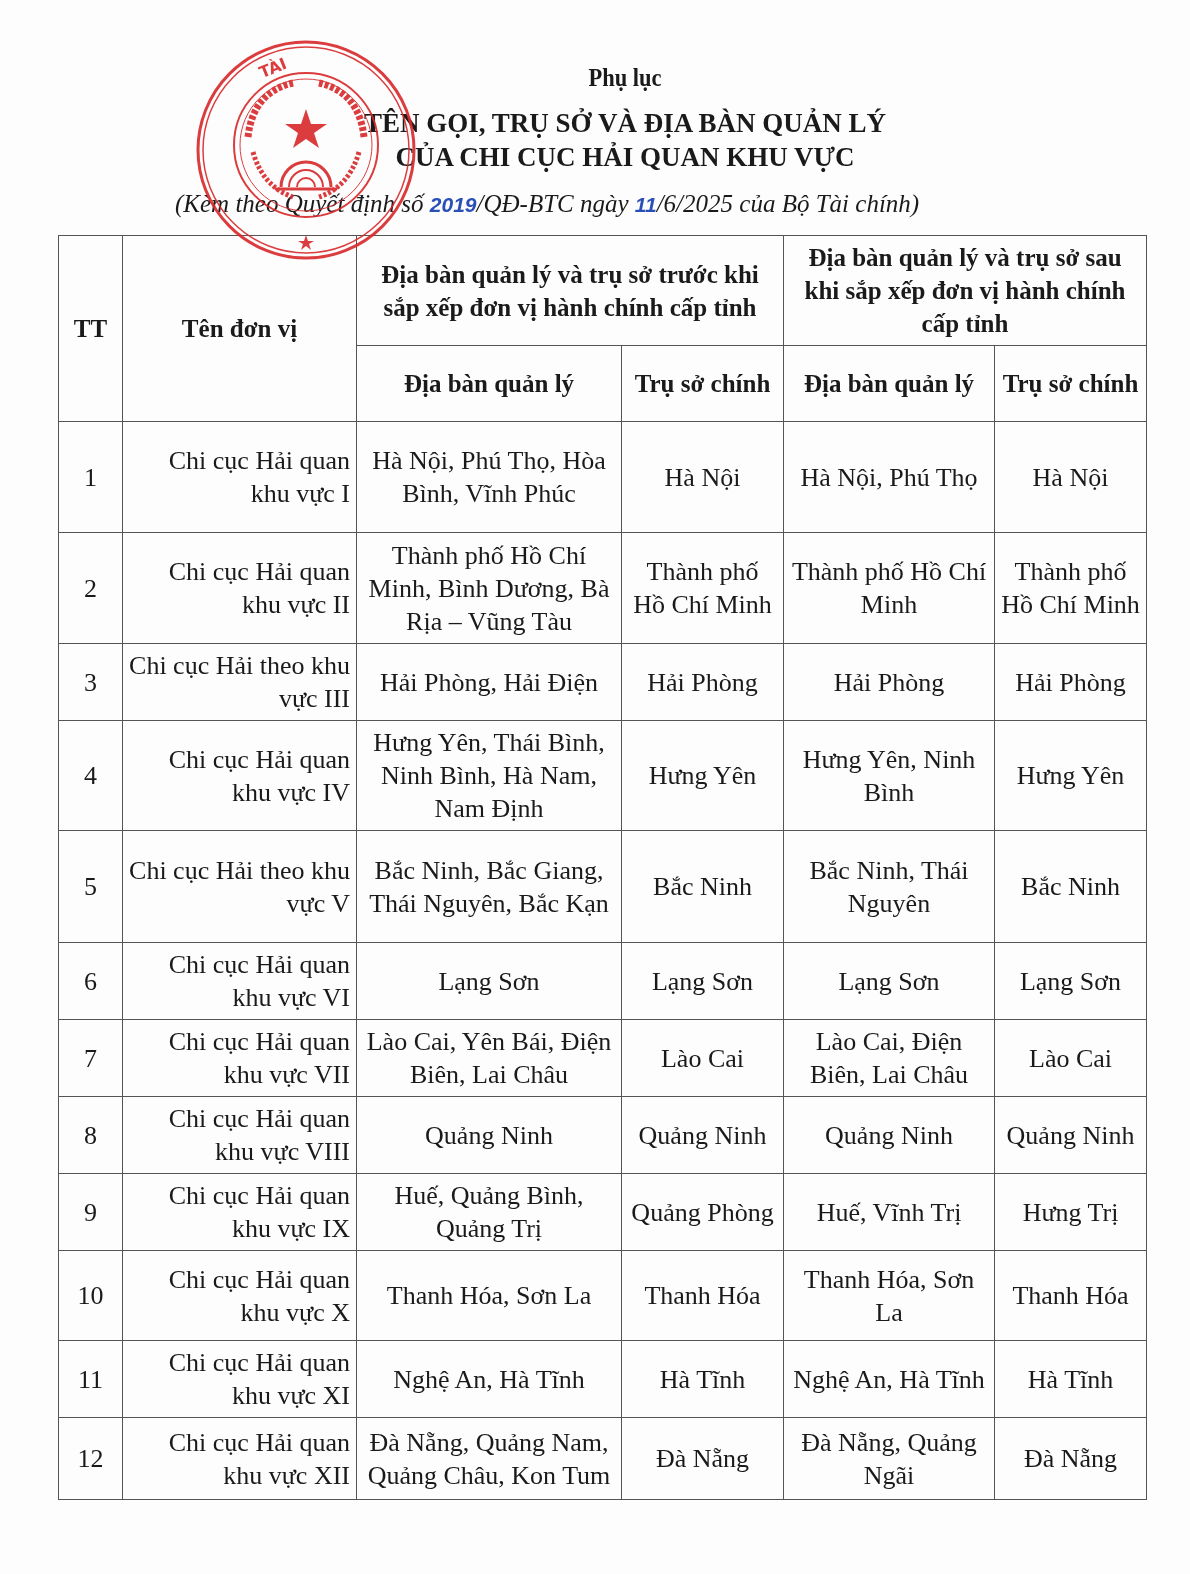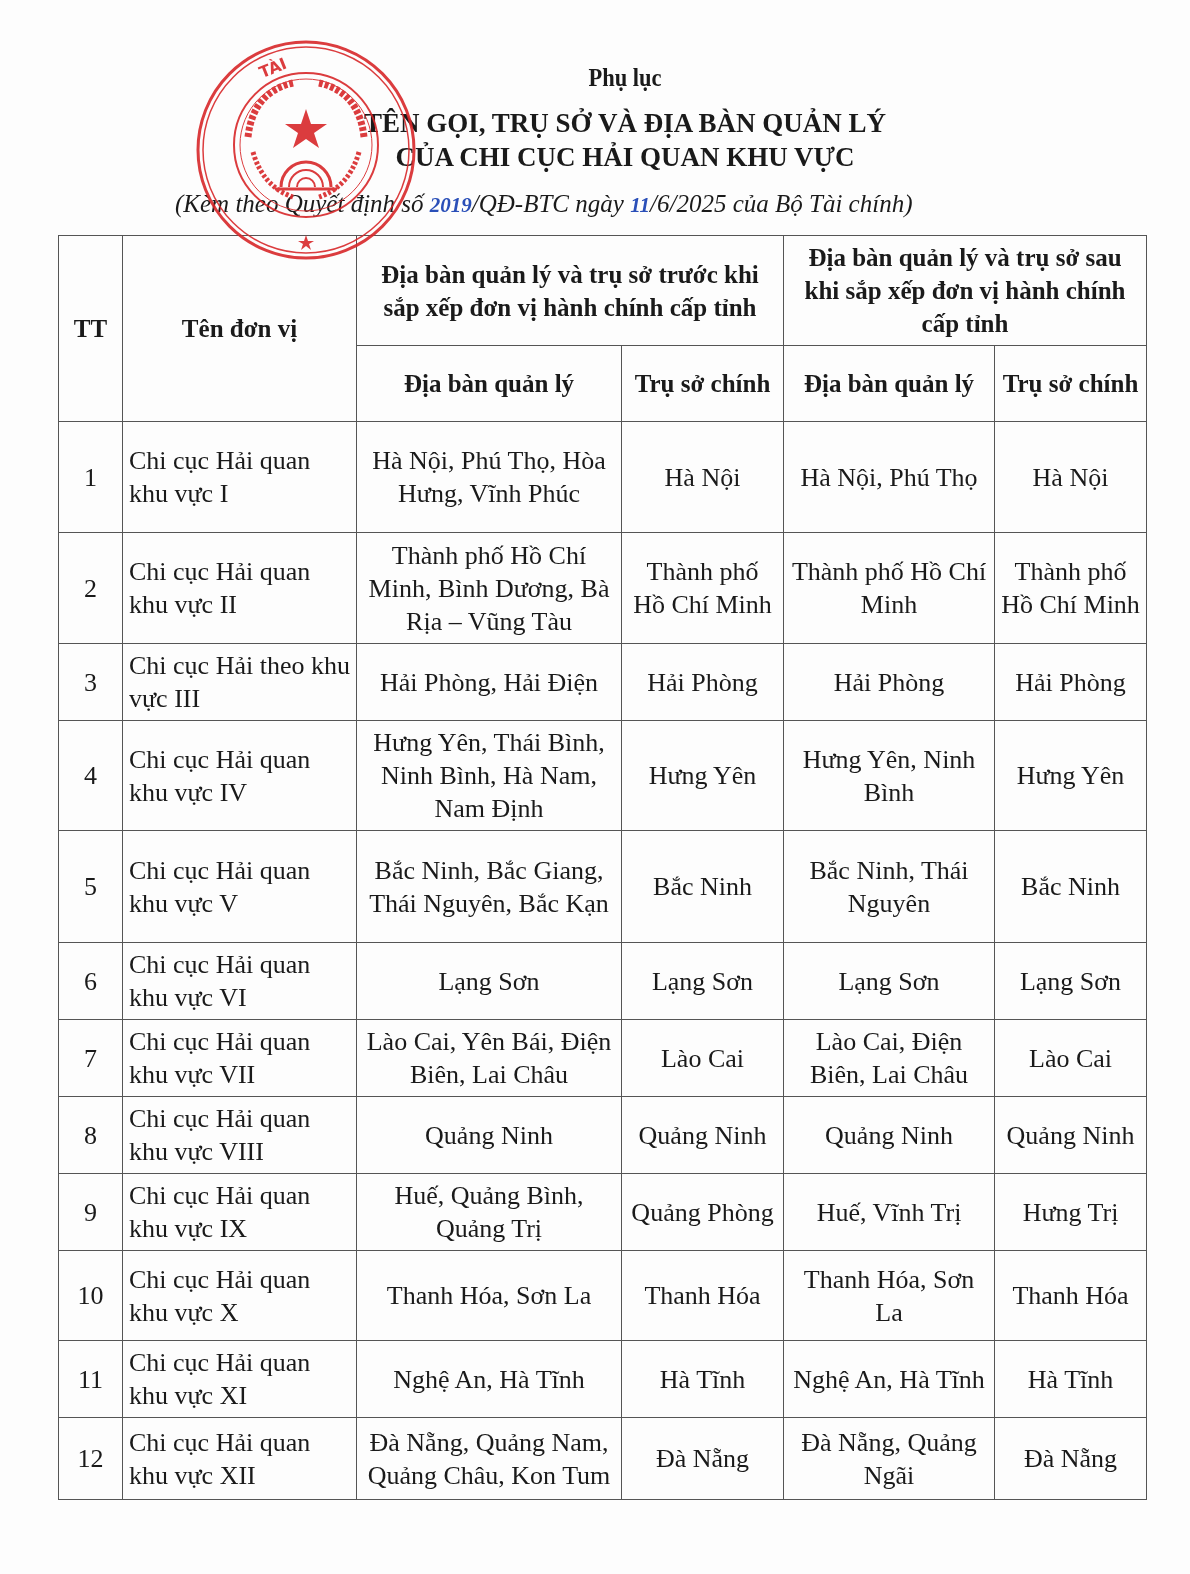--- a/index.html
+++ b/index.html
@@ -22,38 +22,38 @@
   .title-line {
     font-weight: bold; font-size: 27px; line-height: 34px;
     letter-spacing: 0px;
   }
   .title-line.l1 { margin-top: 12px; }
   .subtitle {
     position: absolute; left: 175px; top: 187px;
     font-style: italic; font-size: 25px; line-height: 34px; white-space: nowrap;
   }
   .subtitle .hand {
-    color: #2a4fb8; font-weight: bold; font-family: Liberation Serif, serif; font-style: italic; font-size: 21px;
+    color: #2a4fb8; font-weight: bold; font-family: Liberation Sans, sans-serif; font-style: italic; font-size: 21px;
   }
 
   table.main {
     position: absolute; left: 58px; top: 235px;
     width: 1088px;
     border-collapse: collapse;
     table-layout: fixed;
     font-size: 26px;
   }
   table.main td, table.main th {
     border: 1.5px solid #555;
     text-align: center; vertical-align: middle;
     padding: 0 6px;
     line-height: 33px;
   }
   table.main th { font-weight: bold; font-size: 25px; line-height: 33px; }
-  table.main td.name { text-align: left; }
+  table.main td.name { text-align: right; }
   table.main td.tt { padding: 0; }
 
   .stamp {
     position: absolute; left: 193px; top: 37px; width: 226px; height: 226px;
     pointer-events: none; opacity: 0.9;
   }
 </style>
 </head>
 <body>
 
@@ -84,21 +84,21 @@
       <th>Địa bàn quản lý</th>
       <th>Trụ sở chính</th>
       <th>Địa bàn quản lý</th>
       <th>Trụ sở chính</th>
     </tr>
   </thead>
   <tbody>
     <tr style="height:111px">
       <td class="tt">1</td>
       <td class="name">Chi cục Hải quan khu vực I</td>
-      <td>Hà Nội, Phú Thọ, Hòa Hưng, Vĩnh Phúc</td>
+      <td>Hà Nội, Phú Thọ, Hòa Bình, Vĩnh Phúc</td>
       <td>Hà Nội</td>
       <td>Hà Nội, Phú Thọ</td>
       <td>Hà Nội</td>
     </tr>
     <tr style="height:111px">
       <td class="tt">2</td>
       <td class="name">Chi cục Hải quan khu vực II</td>
       <td>Thành phố Hồ Chí Minh, Bình Dương, Bà Rịa – Vũng Tàu</td>
       <td>Thành phố Hồ Chí Minh</td>
       <td>Thành phố Hồ Chí Minh</td>
@@ -115,21 +115,21 @@
     <tr style="height:110px">
       <td class="tt">4</td>
       <td class="name">Chi cục Hải quan khu vực IV</td>
       <td>Hưng Yên, Thái Bình, Ninh Bình, Hà Nam, Nam Định</td>
       <td>Hưng Yên</td>
       <td>Hưng Yên, Ninh Bình</td>
       <td>Hưng Yên</td>
     </tr>
     <tr style="height:112px">
       <td class="tt">5</td>
-      <td class="name">Chi cục Hải quan khu vực V</td>
+      <td class="name">Chi cục Hải theo khu vực V</td>
       <td>Bắc Ninh, Bắc Giang,  Thái Nguyên, Bắc Kạn</td>
       <td>Bắc Ninh</td>
       <td>Bắc Ninh, Thái Nguyên</td>
       <td>Bắc Ninh</td>
     </tr>
     <tr style="height:77px">
       <td class="tt">6</td>
       <td class="name">Chi cục Hải quan khu vực VI</td>
       <td>Lạng Sơn</td>
       <td>Lạng Sơn</td>

